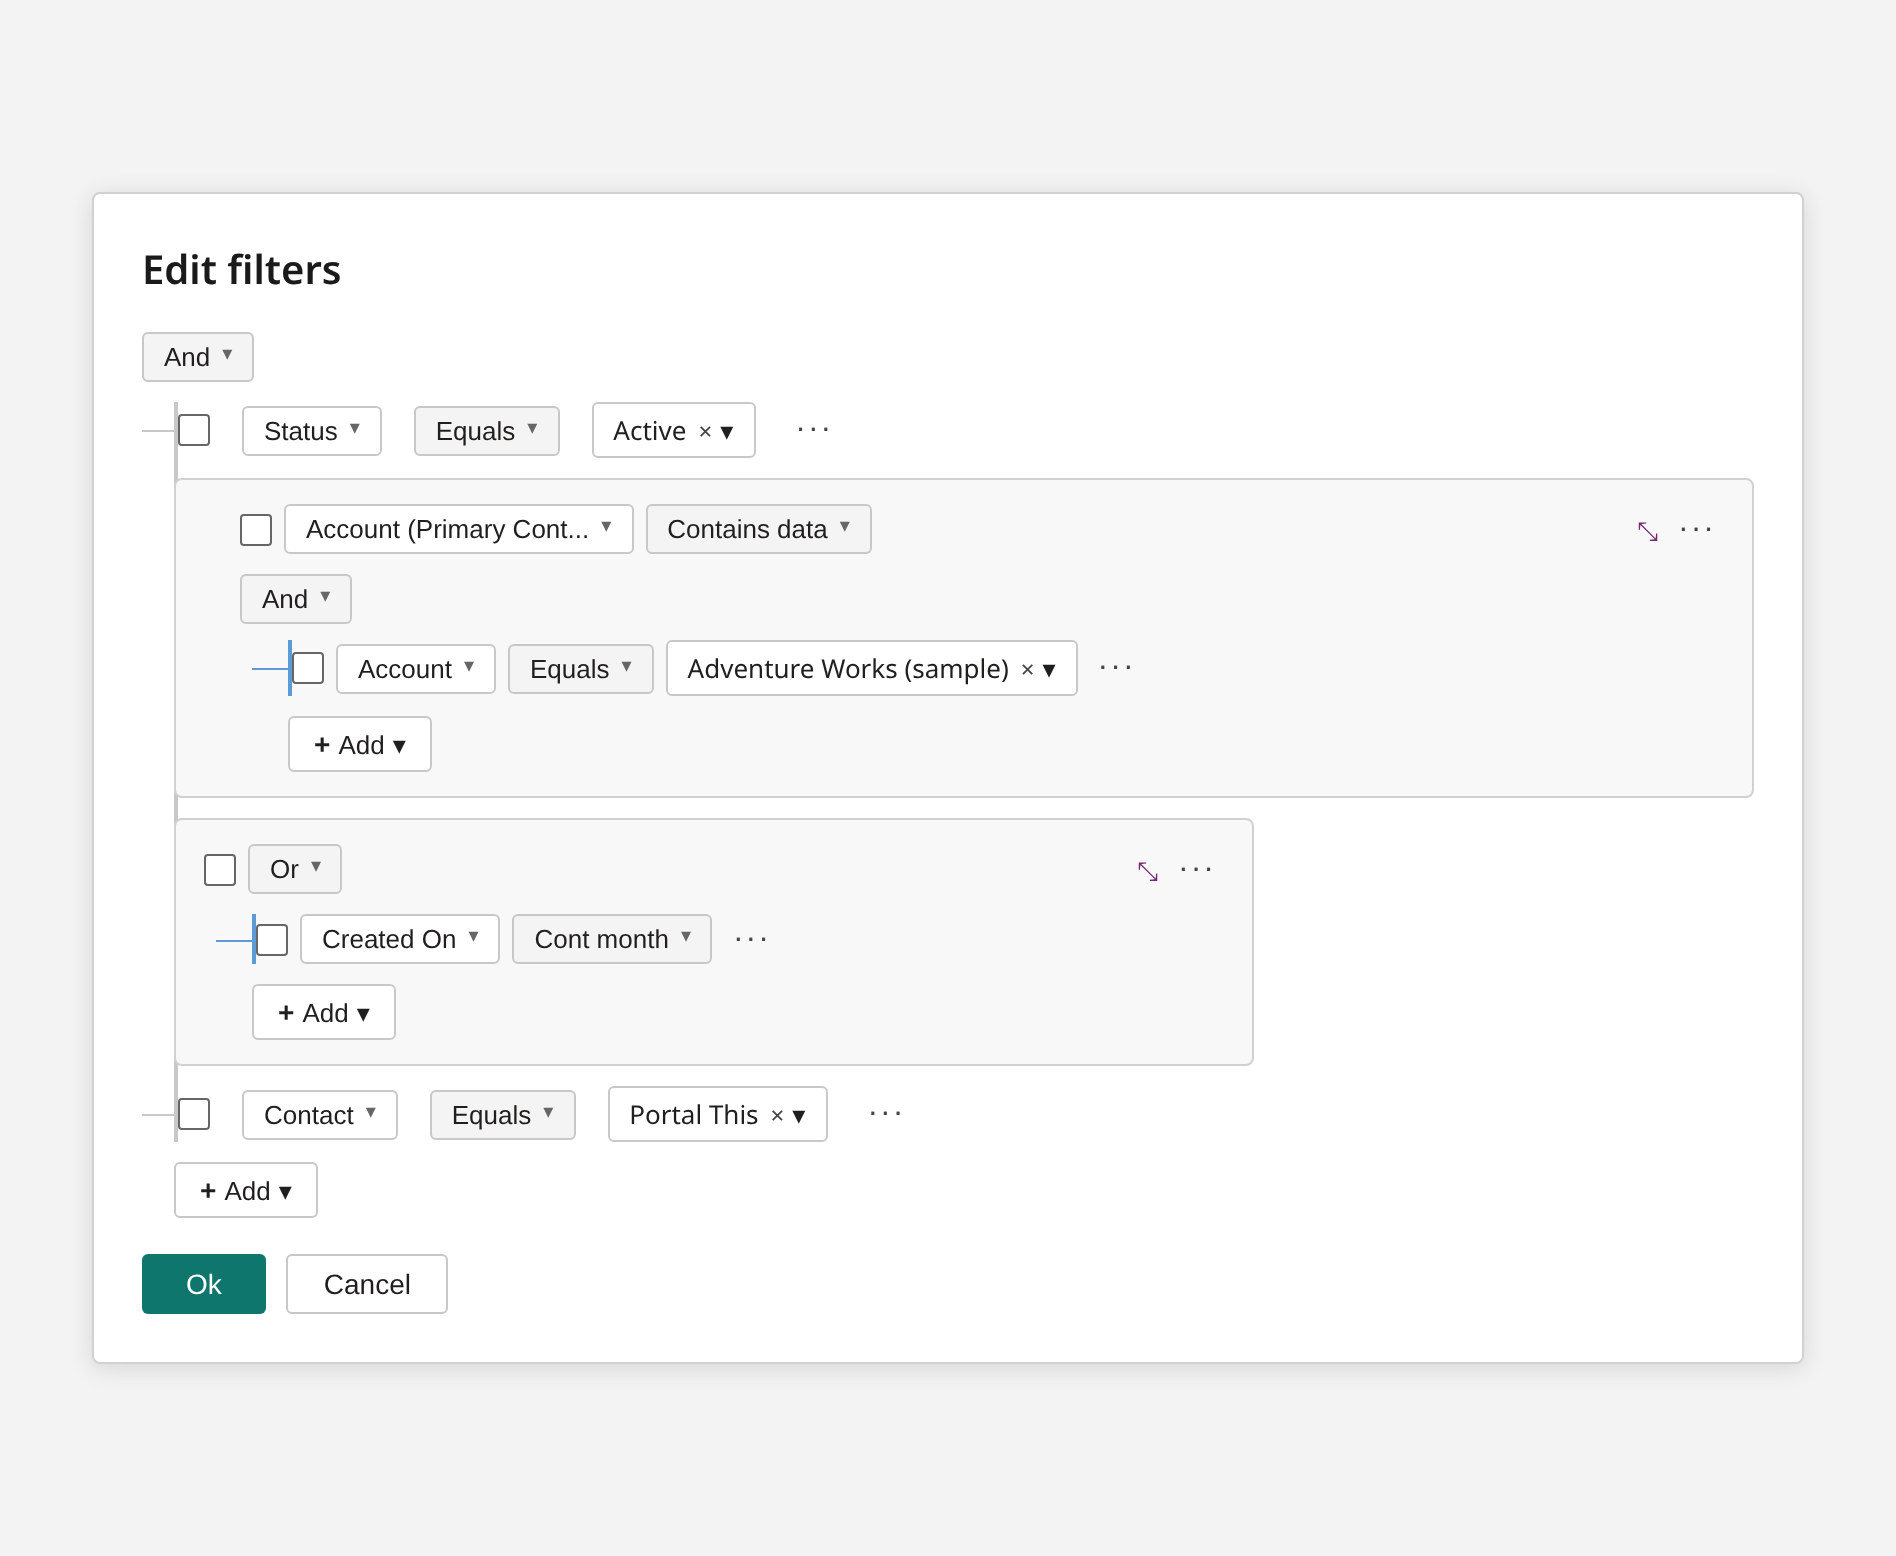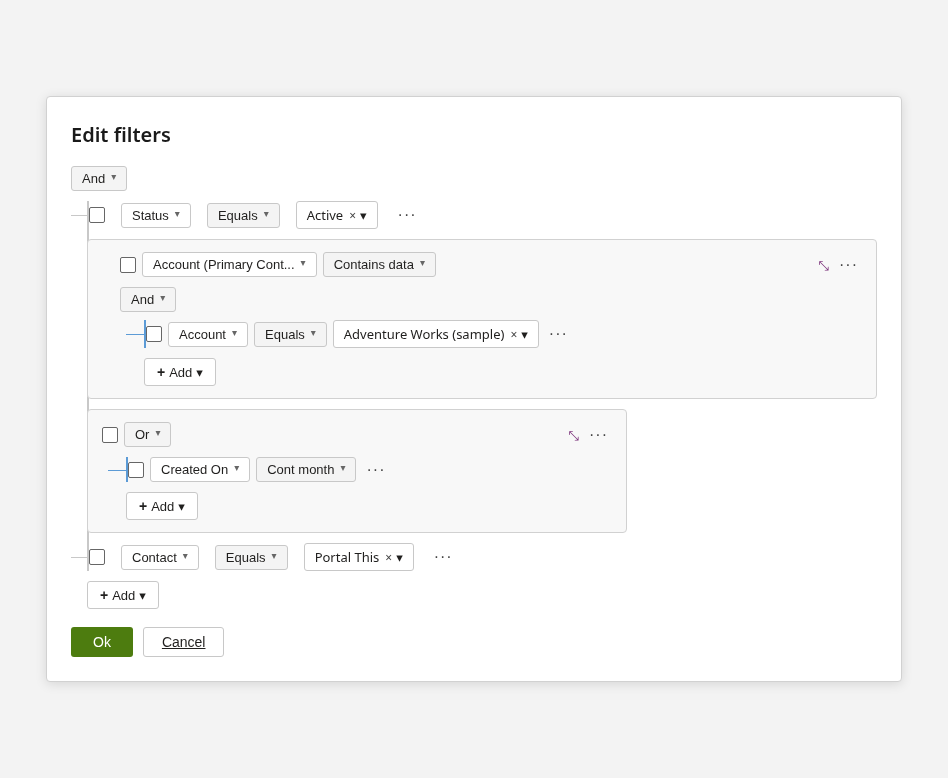--- a/index.html
+++ b/index.html
@@ -148,38 +148,37 @@
       background: #5c9bd6;
     }
 
     
     .bottom-actions {
       display: flex;
       gap: 10px;
       margin-top: 18px;
     }
     .btn-ok {
-      background: #4d7c0f;
+      background: #0f766e;
       color: #fff;
       border: none;
       border-radius: 3px;
       padding: 6px 22px;
       font-size: 14px;
       cursor: pointer;
       font-weight: 500;
     }
     .btn-cancel {
       background: #fff;
       color: #201f1e;
       border: 1px solid #c8c8c8;
       border-radius: 3px;
       padding: 6px 18px;
       font-size: 14px;
       cursor: pointer;
-      text-decoration: underline;
     }
 
     
     .main-content {
       position: relative;
     }
     .top-level-rows {
       margin-left: 16px;
       border-left: 2px solid #c8c8c8;
       padding-left: 0;

